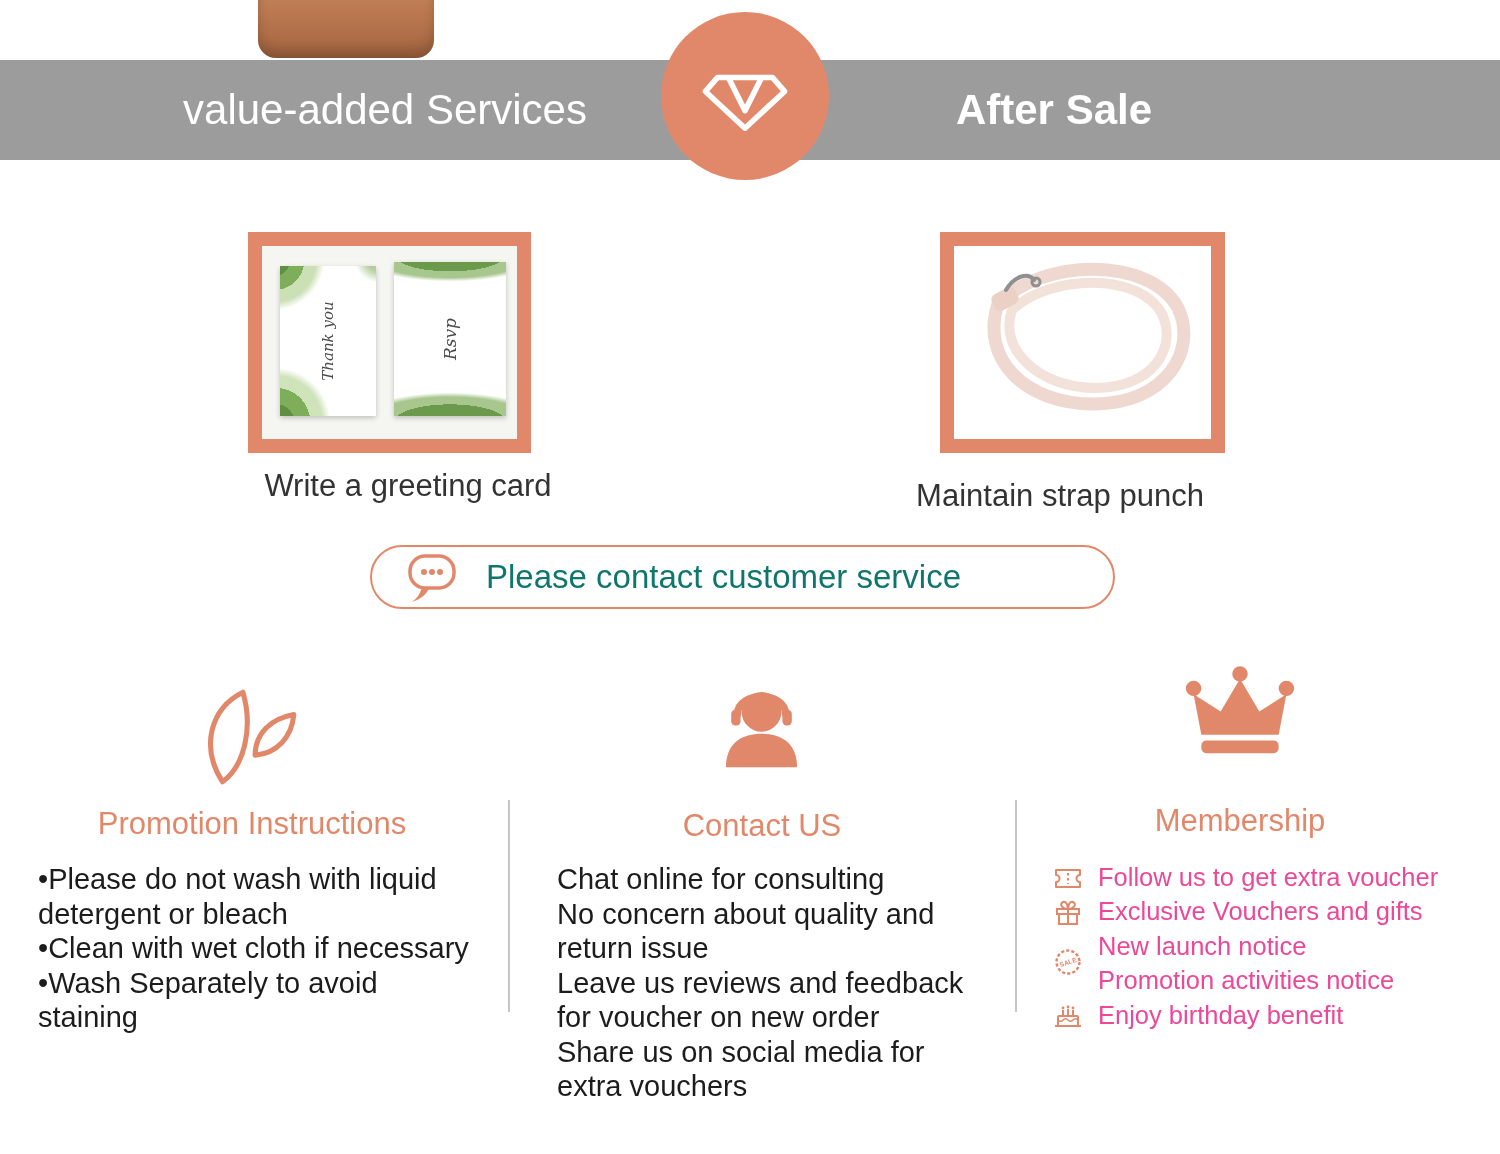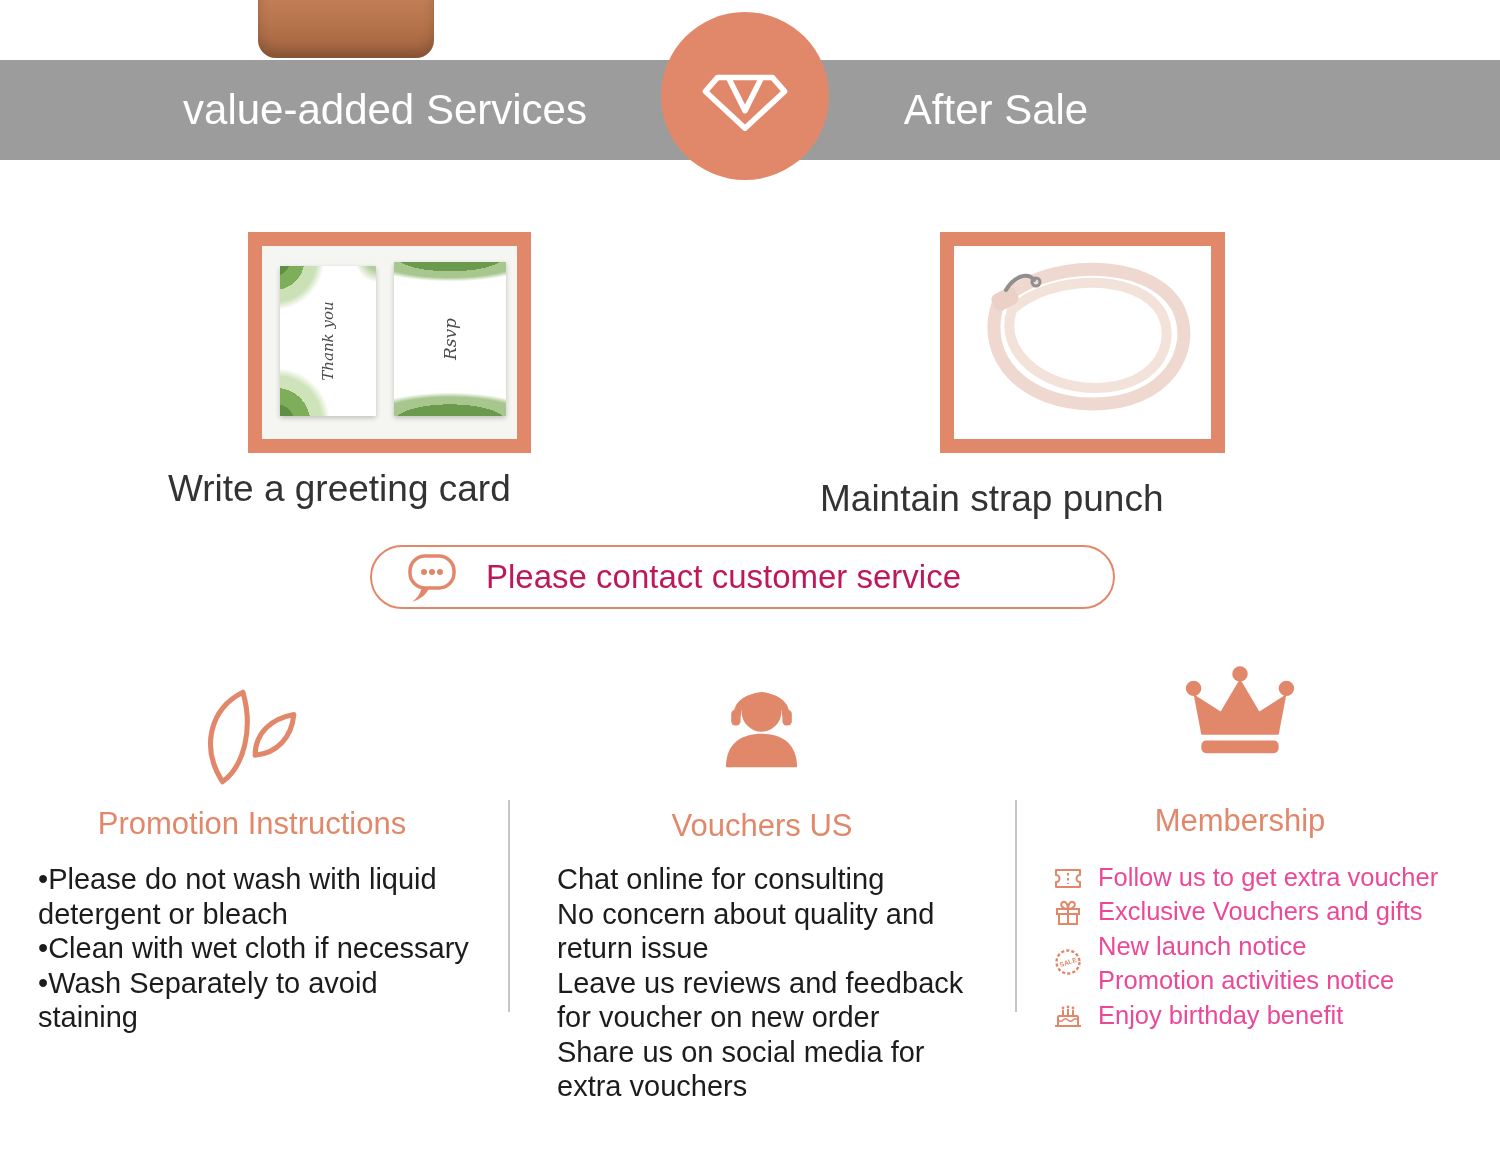--- a/index.html
+++ b/index.html
@@ -17,21 +17,21 @@
   }
   .bag-photo::after{
     content:""; position:absolute; left:10px; right:10px; top:18px; height:3px;
     background:rgba(90,50,25,.35); border-radius:2px;
   }
 
   
   .banner { position:absolute; top:60px; left:0; width:1500px; height:100px; background:#9C9C9C; z-index:1; }
   .banner-title { position:absolute; top:0; line-height:100px; font-size:42px; color:#fff; text-align:center; }
   .banner-left  { left:80px;  width:610px; }
-  .banner-right { left:766px; width:460px; }
+  .banner-right { left:824px; width:460px;font-weight:bold; }
 
   .logo-circle {
     position:absolute; left:661px; top:12px; width:168px; height:168px; border-radius:50%;
     background:#E2886A; z-index:2; display:flex; align-items:center; justify-content:center;
   }
 
   
   .feature-frame { position:absolute; border:14px solid #E2886A; background:#fff; }
   .frame-greeting { left:248px; top:232px; width:283px; height:221px; }
   .greeting-inner { position:absolute; inset:0; background:#f5f5f2; overflow:hidden; }
@@ -54,32 +54,32 @@
   }
   .card-text { transform:rotate(-90deg); font-family:"DejaVu Serif", serif; font-style:italic;
                color:#4a4a4a; white-space:nowrap; }
   .card-thankyou .card-text { font-size:15px; }
   .card-rsvp .card-text { font-size:17px; }
 
   .frame-strap { left:940px; top:232px; width:285px; height:221px; }
   .strap-inner { position:absolute; inset:0; background:#fff; }
   .strap-inner svg { position:absolute; inset:0; }
 
-  .feature-caption { position:absolute; font-size:37px; color:#333; }
+  .feature-caption { position:absolute; font-size:31px; color:#333; text-align:center; }
   .caption-left  { left:168px; top:468px; width:480px; }
   .caption-right { left:820px; top:478px; width:480px; }
 
   
   .contact-pill {
     position:absolute; left:370px; top:545px; width:745px; height:64px;
     border:2px solid #E2886A; border-radius:34px; background:#fff;
     display:flex; align-items:center; cursor:pointer;
   }
   .contact-pill .pill-icon { margin-left:32px; width:56px; height:56px; flex:0 0 56px; }
-  .contact-text { margin-left:26px; font-size:33px; color:#be185d;text-align:center; }
+  .contact-text { margin-left:26px; font-size:33px; color:#0f766e;text-align:center; }
 
   
   .col-icon { position:absolute; }
   .leaf-wrap  { left:192px;  top:682px; width:112px; height:112px; }
   .agent-wrap { left:704px;  top:670px; width:115px; height:115px; }
   .crown-wrap { left:1182px; top:663px; width:116px; height:108px; }
 
   .col-title { position:absolute; font-size:31px; color:#E2886A; text-align:center; }
   .title-maintain   { left:32px;   top:806px; width:440px; }
   .title-contact    { left:562px;  top:808px; width:400px; }
@@ -171,21 +171,21 @@
 
   <div class="col-icon agent-wrap">
     <svg viewBox="0 0 110 110" width="115" height="115">
       <circle cx="55" cy="40" r="19" fill="#E2886A"></circle>
       <path d="M21 93 C21 70 36 61 55 61 C74 61 89 70 89 93 Z" fill="#E2886A"></path>
       <path d="M32 42 C32 20 78 20 78 42" fill="none" stroke="#E2886A" stroke-width="7" stroke-linecap="round"></path>
       <rect x="26" y="38" width="9" height="15" rx="4" fill="#E2886A"></rect>
       <rect x="75" y="38" width="9" height="15" rx="4" fill="#E2886A"></rect>
     </svg>
   </div>
-  <div class="col-title title-contact">Vouchers US</div>
+  <div class="col-title title-contact">Contact US</div>
   <div class="contact-lines body-text">
     <div>Chat online for consulting</div>
     <div>No concern about quality and return issue</div>
     <div>Leave us reviews and feedback for voucher on new order</div>
     <div>Share us on social media for extra vouchers</div>
   </div>
 
   <div class="vdivider vdivider-2"></div>
 
   <div class="col-icon crown-wrap">

